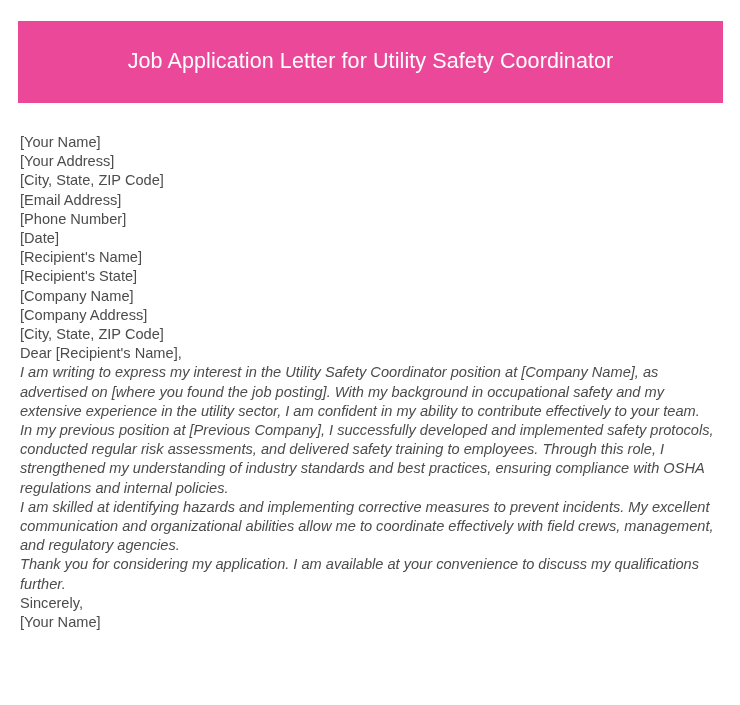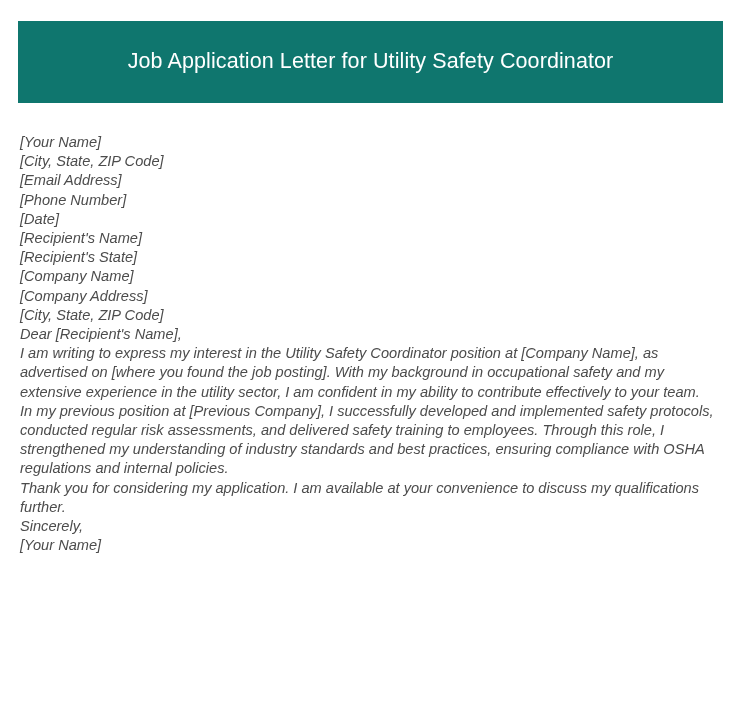--- a/index.html
+++ b/index.html
@@ -22,21 +22,21 @@
     background: #ffffff;
   }
 
   
   .header-banner {
     position: absolute;
     left: 18px;
     top: 21px;
     width: 705px;
     height: 82px;
-    background: #0f766e;
+    background: #ec4899;
     display: flex;
     align-items: center;
     justify-content: center;
     box-sizing: border-box;
   }
   .header-title {
     color: #ffffff;
     font-size: 21.5px;
     font-weight: 400;
     line-height: 1.2;
@@ -61,53 +61,54 @@
     margin: 0;
     text-align: left;
     word-spacing: 0px;
   }
   .letter-para {
     white-space: normal;
     font-style: italic;
   }
   .letter-line {
     white-space: nowrap;
-    font-style: italic;
   }
 </style>
 </head>
 <body>
 
 <div class="page">
 
   <div class="header-banner">
     <div class="header-title">Job Application Letter for Utility Safety Coordinator</div>
   </div>
 
   <div class="letter-body">
 
     <div>
       <div class="letter-line">[Your Name]</div>
+      <div class="letter-line">[Your Address]</div>
       <div class="letter-line">[City, State, ZIP Code]</div>
       <div class="letter-line">[Email Address]</div>
       <div class="letter-line">[Phone Number]</div>
       <div class="letter-line">[Date]</div>
     </div>
 
     <div>
       <div class="letter-line">[Recipient's Name]</div>
       <div class="letter-line">[Recipient's State]</div>
       <div class="letter-line">[Company Name]</div>
       <div class="letter-line">[Company Address]</div>
       <div class="letter-line">[City, State, ZIP Code]</div>
     </div>
 
     <div class="letter-line">Dear [Recipient's Name],</div>
 
     <p class="letter-para">I am writing to express my interest in the Utility Safety Coordinator position at [Company Name], as advertised on [where you found the job posting]. With my background in occupational safety and my extensive experience in the utility sector, I am confident in my ability to contribute effectively to your team.</p>
     <p class="letter-para">In my previous position at [Previous Company], I successfully developed and implemented safety protocols, conducted regular risk assessments, and delivered safety training to employees. Through this role, I strengthened my understanding of industry standards and best practices, ensuring compliance with OSHA regulations and internal policies.</p>
+    <p class="letter-para">I am skilled at identifying hazards and implementing corrective measures to prevent incidents. My excellent communication and organizational abilities allow me to coordinate effectively with field crews, management, and regulatory agencies.</p>
     <p class="letter-para">Thank you for considering my application. I am available at your convenience to discuss my qualifications further.</p>
 
     <div class="letter-line">Sincerely,</div>
     <div class="letter-line">[Your Name]</div>
 
   </div>
 </div>
 
 </body></html>

